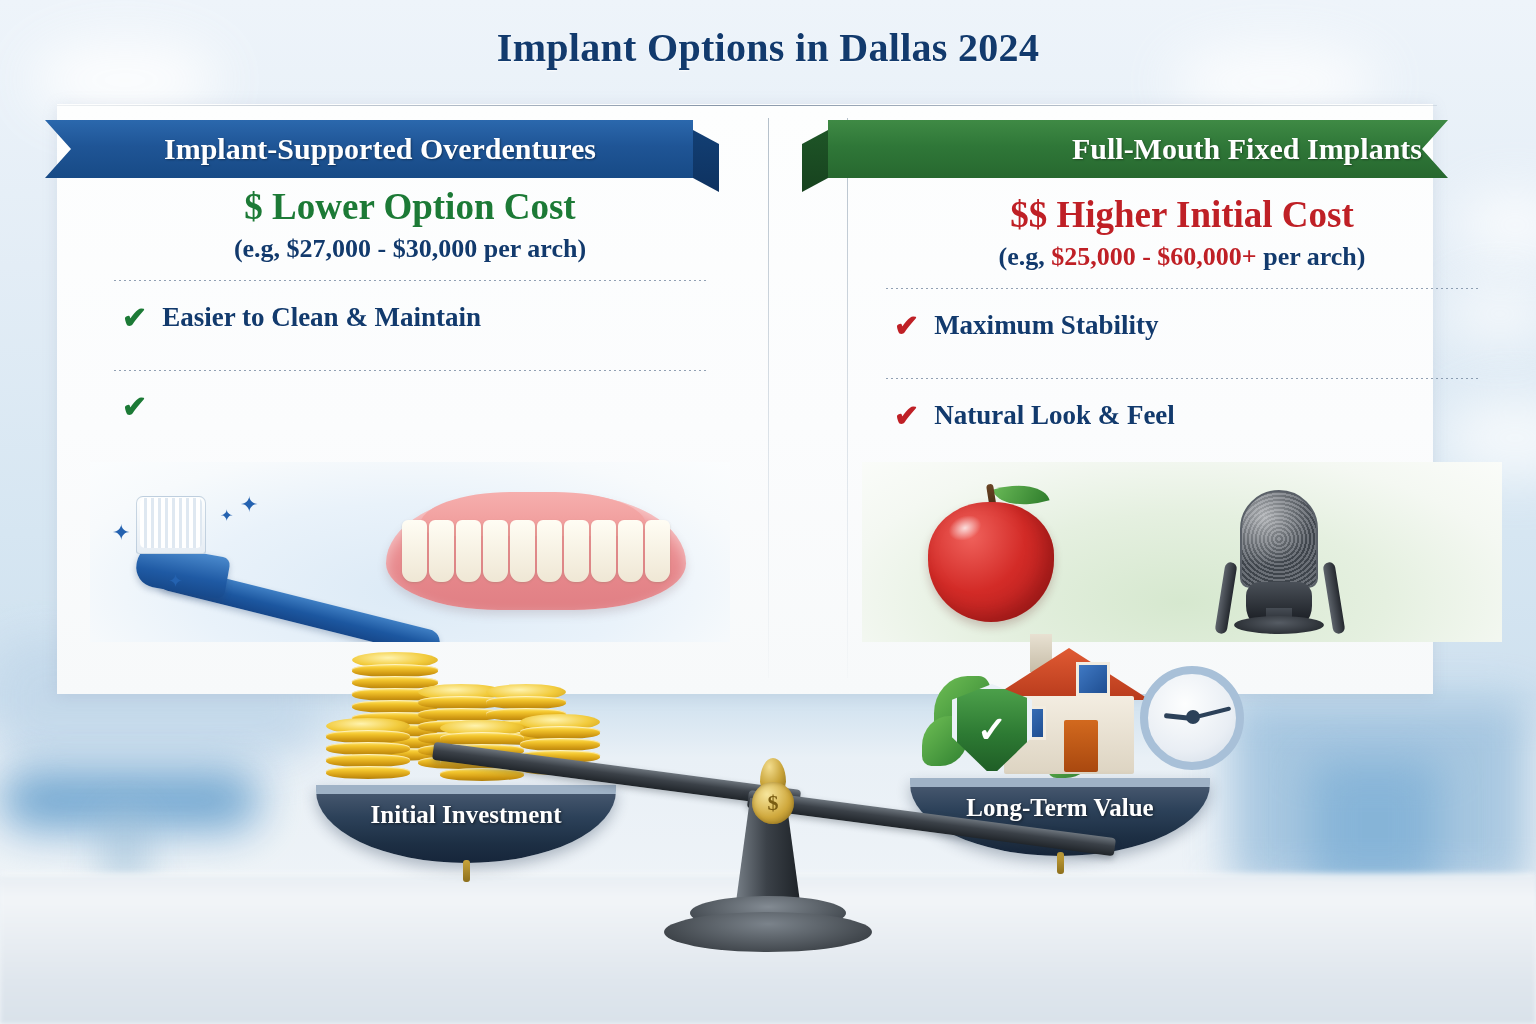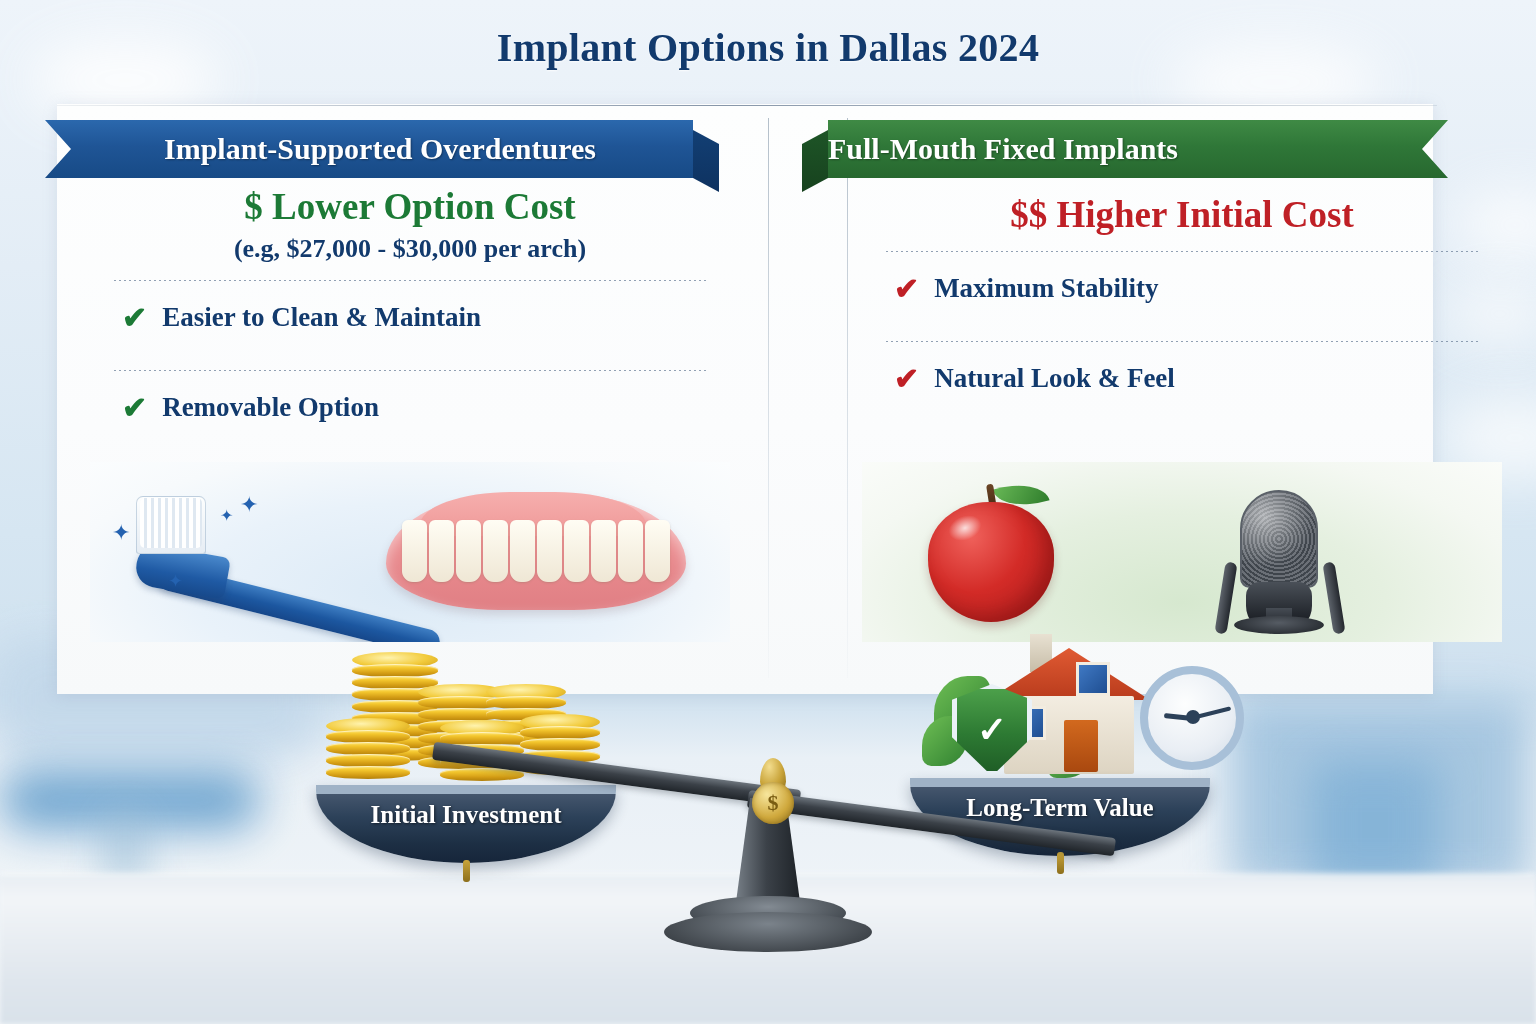--- a/index.html
+++ b/index.html
@@ -66,21 +66,21 @@
   #ribbon-left {
     left:45px; top:120px; width:648px;
     background:linear-gradient(180deg,#2b68ad 0%,#1f5596 45%,#174a86 100%);
     clip-path:polygon(0 0,648px 0,648px 58px,0 58px,26px 29px);
     justify-content:center; padding-left:22px;
   }
   #ribbon-right {
     left:828px; top:120px; width:620px;
     background:linear-gradient(180deg,#3f8a45 0%,#2f7738 45%,#27682f 100%);
     clip-path:polygon(0 0,620px 0,594px 29px,620px 58px,0 58px);
-    justify-content:flex-start; padding-right:26px;
+    justify-content:flex-end; padding-right:26px;
   }
 
   
   .col { position:absolute; top:186px; width:640px; }
   #col-left  { left:90px; }
   #col-right { left:862px;margin-top:8px; }
 
   .cost-head {
     text-align:center; font-size:37px; font-weight:bold;
     line-height:1.12; text-shadow:0 1px 1px rgba(255,255,255,.9);
@@ -377,26 +377,28 @@
   </div>
   <div class="hr-dash"></div>
 
   <div class="feat">
     <span class="check green">✔</span>
     <span>Easier to Clean &amp; Maintain</span>
   </div>
   <div class="hr-dash"></div>
   <div class="feat">
     <span class="check green">✔</span>
-    <span>Removable Option</span>
   </div>
 </div>
 
 <div class="col" id="col-right">
   <div class="cost-head red">$$ Higher Initial Cost</div>
+  <div class="cost-sub">
+    <span>(e.g, </span><span class="amt-red">$25,000 - $60,000+</span><span> per arch)</span>
+  </div>
   <div class="hr-dash"></div>
 
   <div class="feat">
     <span class="check red">✔</span>
     <span>Maximum Stability</span>
   </div>
   <div class="hr-dash"></div>
   <div class="feat">
     <span class="check red">✔</span>
     <span>Natural Look &amp; Feel</span>

